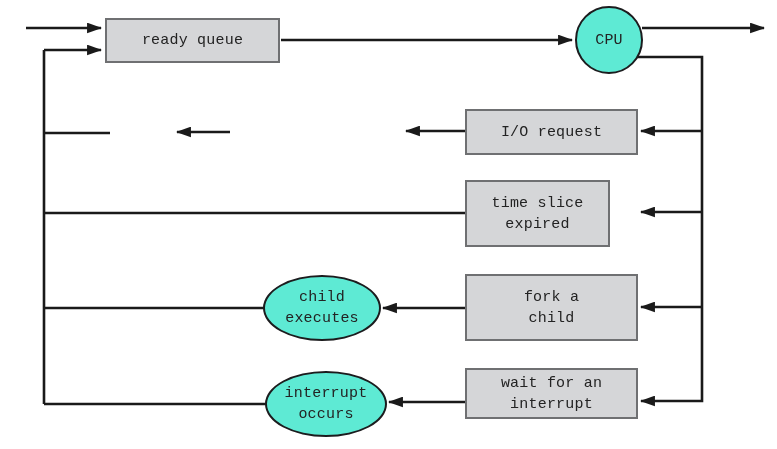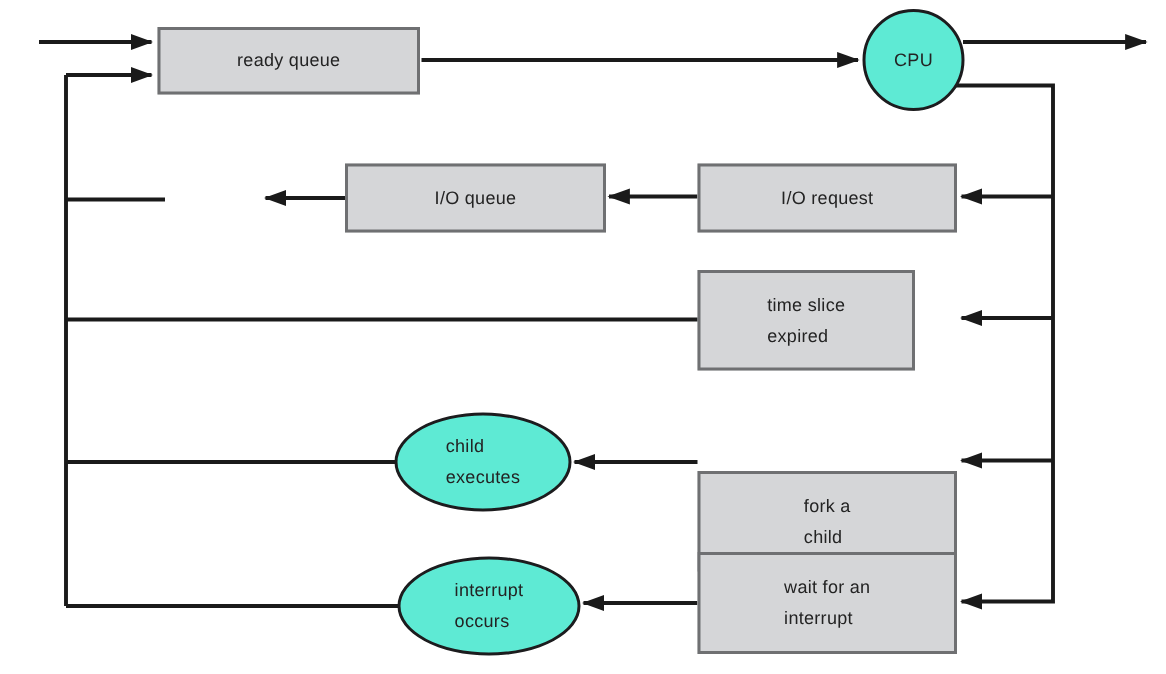--- a/index.html
+++ b/index.html
@@ -26,46 +26,48 @@
     stroke: #1a1a1a;
     stroke-width: 2.6;
     fill: none;
   }
   .node {
     position: absolute;
     display: flex;
     align-items: center;
     justify-content: center;
     box-sizing: border-box;
+    text-align: center;
     white-space: pre-line;
-    font-size: 12px;
+    font-size: 15px;
     line-height: 21px;
     color: #232323;
     letter-spacing: 0.2px;
+    font-family: Liberation Mono, monospace;
   }
   .queue-box {
     background: #d5d6d8;
     border: 2px solid #6f7072;
   }
   .resource {
     background: #5eead4;
     border: 2px solid #1c1c1e;
     border-radius: 50%;
   }
   
   .n-ready     { left: 105px; top: 18px;  width: 175px; height: 45px; }
   .n-cpu       { left: 575px; top: 6px;   width: 68px;  height: 68px; }
   .n-io        { left: 109px; top: 100px; width: 66px;  height: 66px; }
   .n-ioqueue   { left: 230px; top: 109px; width: 174px; height: 46px; }
   .n-iorequest { left: 465px; top: 109px; width: 173px; height: 46px; }
   .n-timeslice { left: 465px; top: 180px; width: 145px; height: 67px; }
   .n-childexec { left: 263px; top: 275px; width: 118px; height: 66px; }
-  .n-fork      { left: 465px; top: 274px; width: 173px; height: 67px; margin-top: 40px; }
+  .n-fork      { left: 465px; top: 274px; width: 173px; height: 67px; }
   .n-intoccurs { left: 265px; top: 371px; width: 122px; height: 66px; }
-  .n-waitint   { left: 465px; top: 368px; width: 173px; height: 68px; }
+  .n-waitint   { left: 465px; top: 368px; width: 173px; height: 51px; }
 </style>
 </head>
 <body>
 
 <div class="stage">
 
   <svg class="connector-layer" width="777" height="449" viewBox="0 0 777 449" xmlns="http://www.w3.org/2000/svg">
     <defs>
       <marker id="ah" viewBox="0 0 14 10" markerWidth="15" markerHeight="11" refX="13" refY="5" orient="auto" markerUnits="userSpaceOnUse">
         <path d="M0,0 L14,5 L0,10 Z" fill="#1a1a1a"></path>
@@ -96,23 +98,20 @@
 
   <div class="node queue-box n-ready">
     <span>ready queue</span>
   </div>
 
   <div class="node resource n-cpu">
     <span>CPU</span>
   </div>
 
 
-  <div class="node queue-box n-ioqueue">
-    <span>I/O queue</span>
-  </div>
 
   <div class="node queue-box n-iorequest">
     <span>I/O request</span>
   </div>
 
   <div class="node queue-box n-timeslice">
     <span>time slice
 expired</span>
   </div>
 

